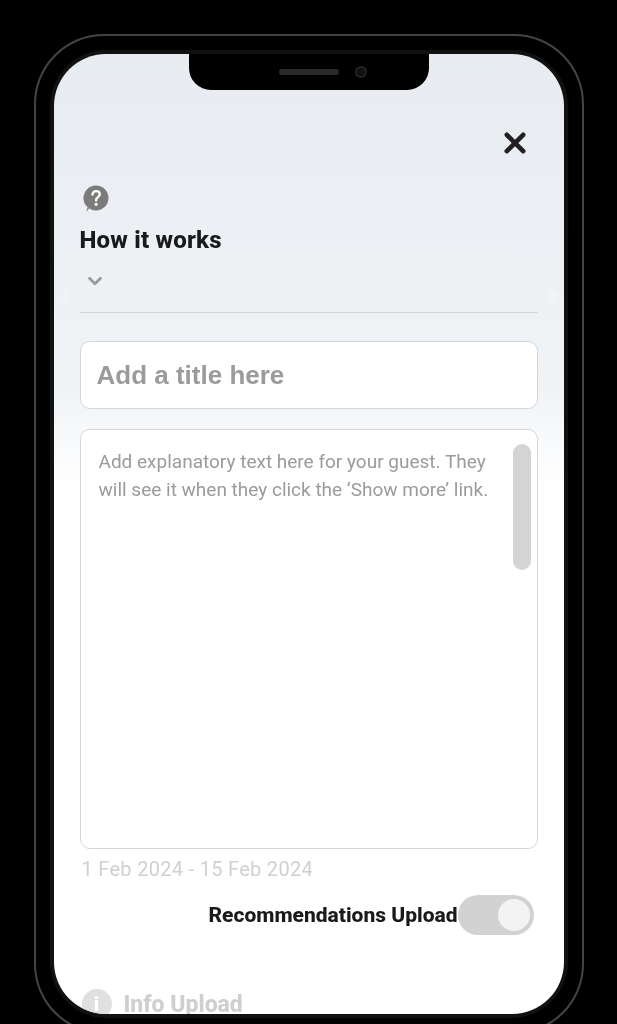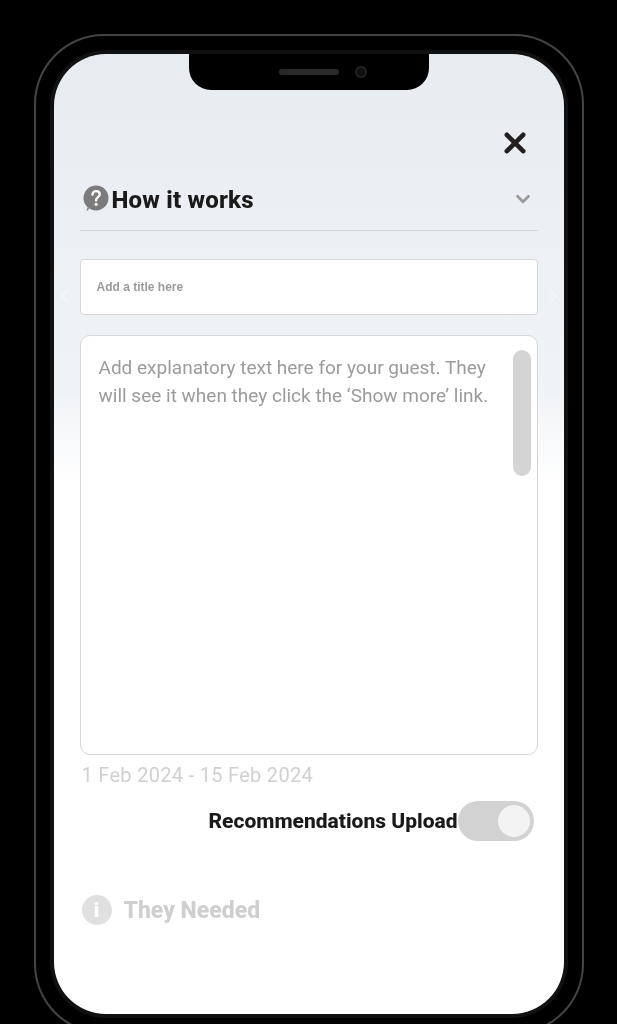--- a/index.html
+++ b/index.html
@@ -79,24 +79,25 @@
   }
   .close-btn {
     width: 34px; height: 34px;
     display:flex; align-items:center; justify-content:center;
     cursor:pointer;
   }
   .close-btn svg { width: 28px; height: 28px; stroke:#231f20; stroke-width:4; stroke-linecap:round; }
   
   .section-row {
     display: flex;
-    align-items: flex-end;
-    gap: 0;
+    align-items: flex-start;
+    gap: 12px;
     padding: 14px 0 16px 0;
     border-bottom: 1px solid #d7d7d7;
+    flex-direction: column;
   }
   .section-row .ico {
     width: 32px; height: 32px; flex:0 0 32px;
     display:flex; align-items:center; justify-content:center;
   }
   .section-title {
     flex: 1;
     font-weight: 800;
     font-size: 24px;
     color: #1a1a1a;
@@ -104,25 +105,25 @@
   }
   .chev {
     width: 30px; height: 30px;
     display:flex;align-items:center;justify-content:center;
   }
   .chev svg{ width:22px; height:22px; stroke:#9a9a9a; stroke-width:3; fill:none; stroke-linecap:round; stroke-linejoin:round;}
   
   .title-input {
     margin-top: 28px;
     width: 100%;
-    height: 56px;
+    height: 68px;
     border: 1px solid #d6d6d6;
-    border-radius: 4px;
+    border-radius: 10px;
     padding: 0 16px;
-    font-size: 12px;
+    font-size: 26px;
     font-weight: 700;
     color: #333;
     background:#fff;
   }
   .title-input::placeholder { color:#9b9b9b; font-weight:700; }
   
   .desc-wrap {
     margin-top: 20px;
     position: relative;
     width: 100%;
@@ -278,20 +279,20 @@
 
           <div class="toggle-row">
             <div class="toggle-label">Recommendations Upload</div>
             <div class="toggle" role="switch" aria-checked="false">
               <div class="knob"></div>
             </div>
           </div>
 
           <div class="ghost-section">
             <div class="gico">i</div>
-            <div class="gtext">They Needed</div>
+            <div class="gtext">Info Upload</div>
           </div>
 
         </div>
       </div>
     </div>
   </div>
 </div>
 
 </body></html>

